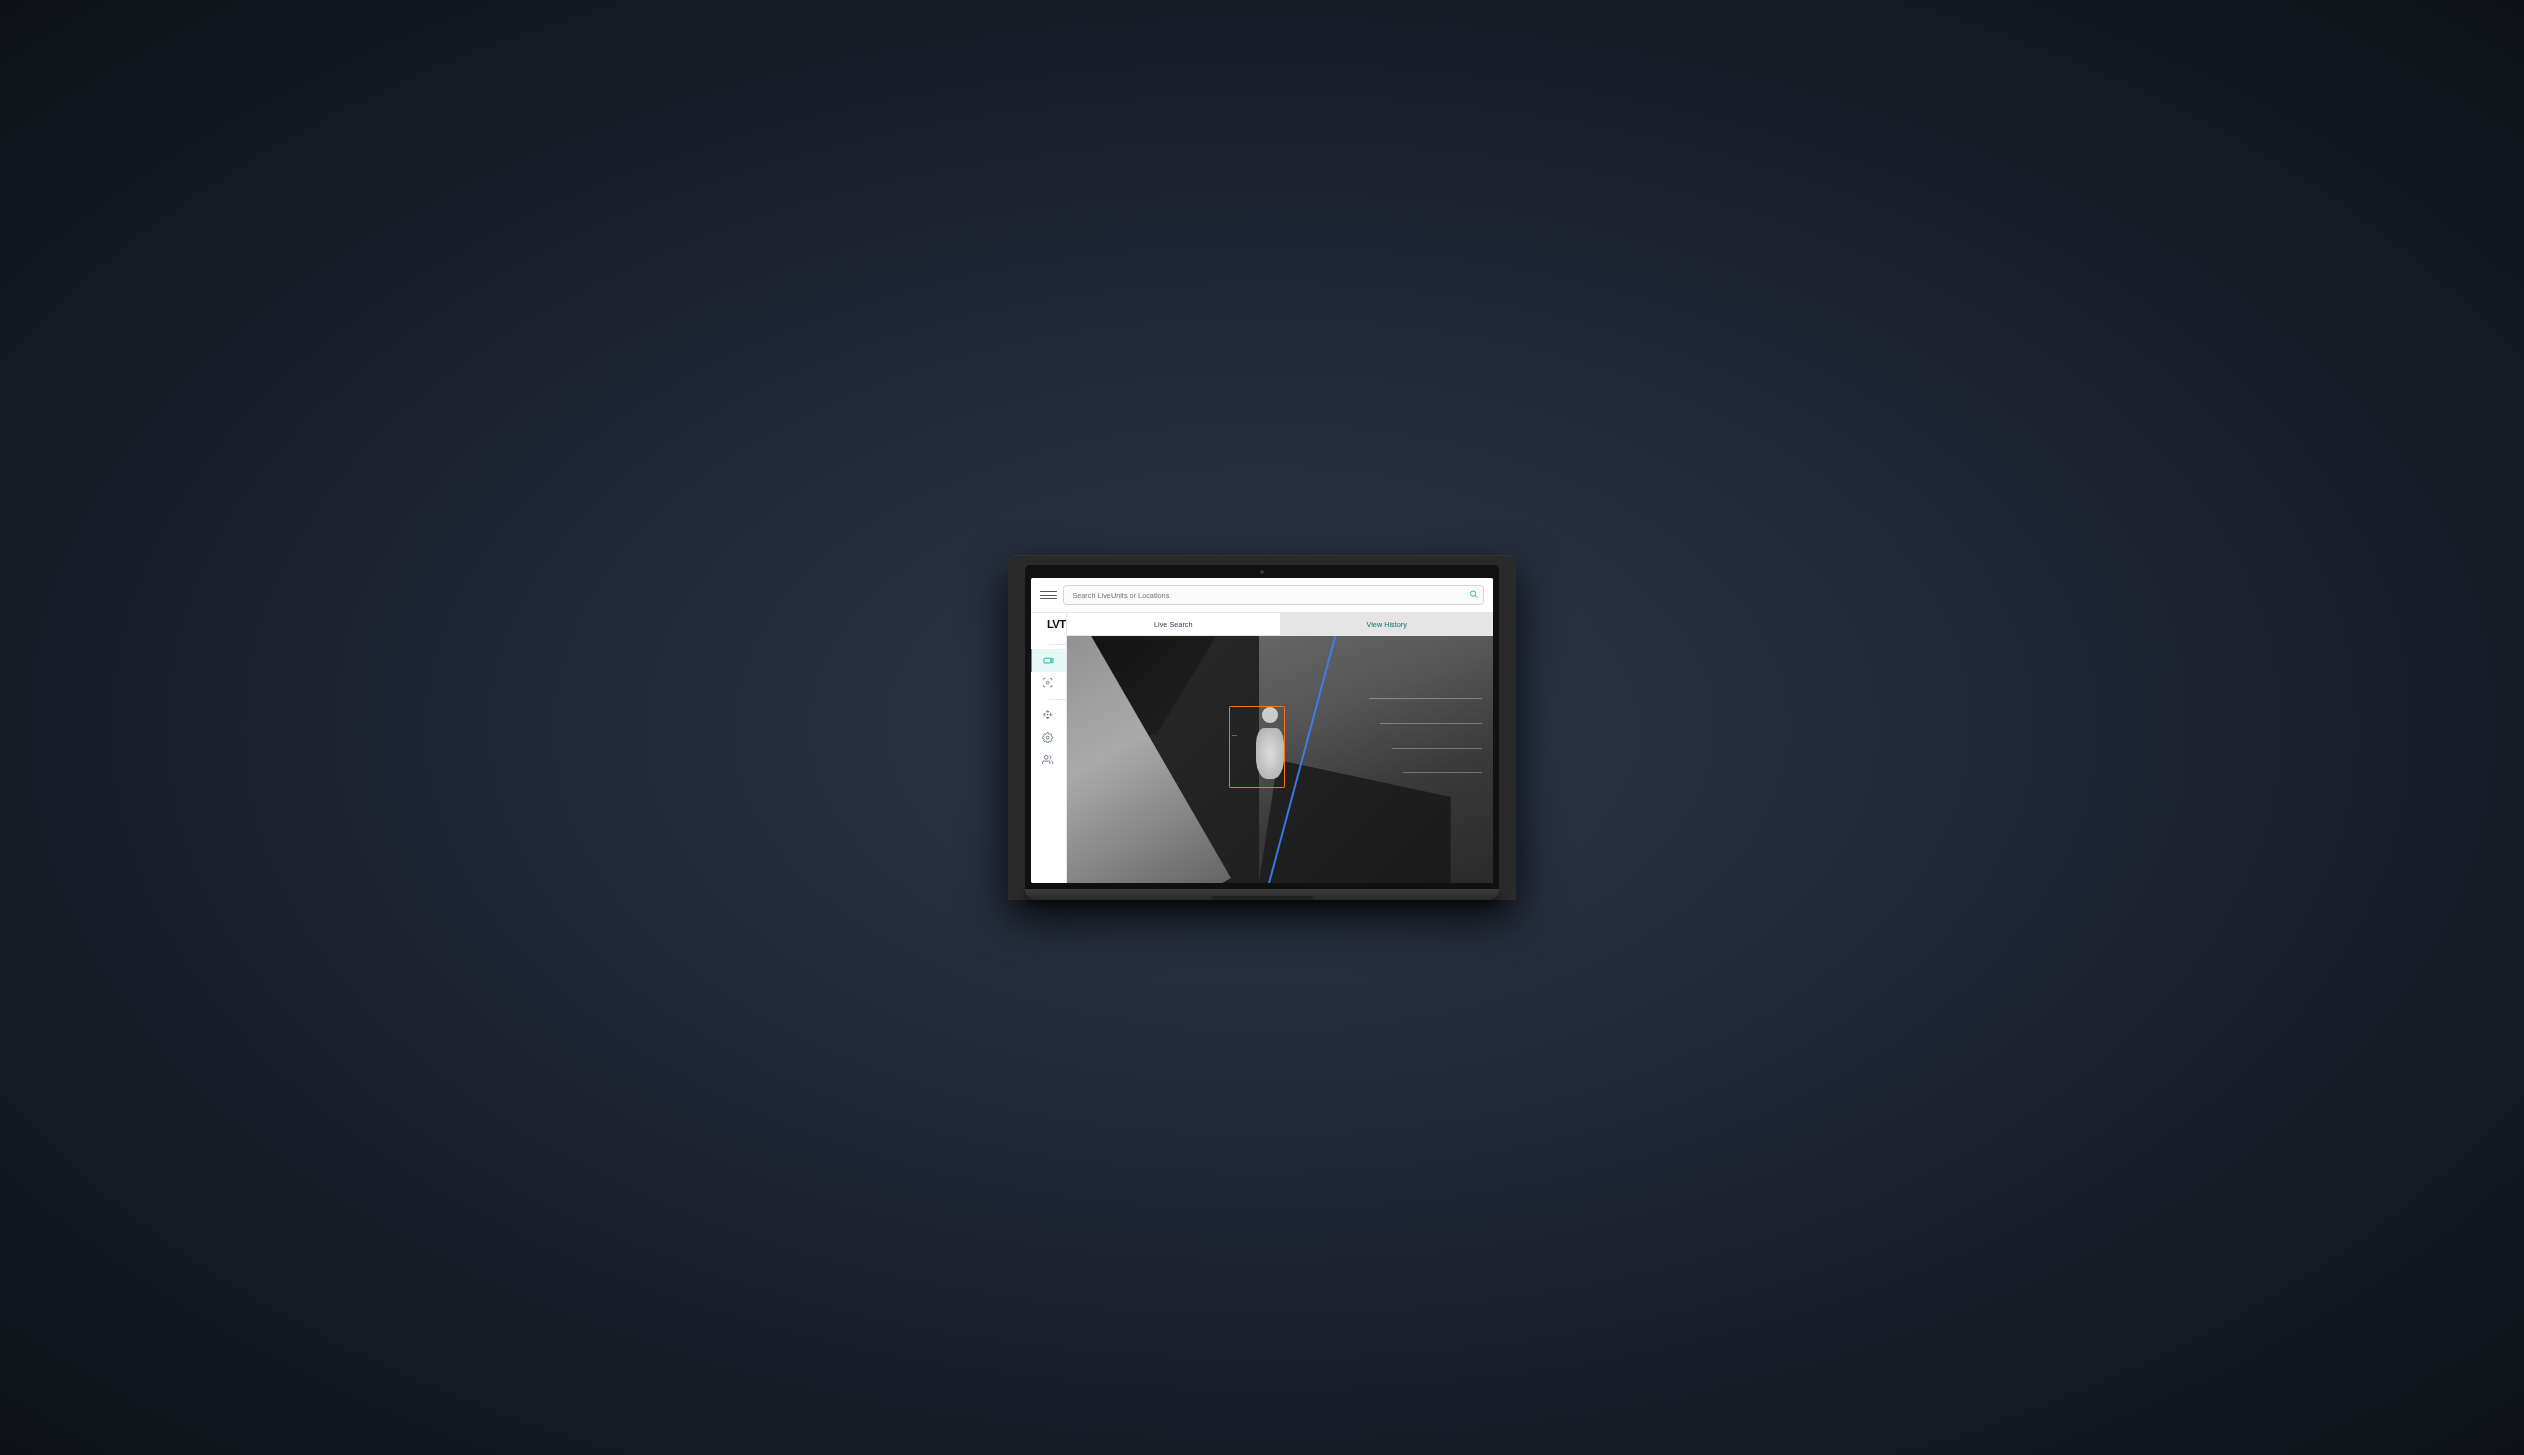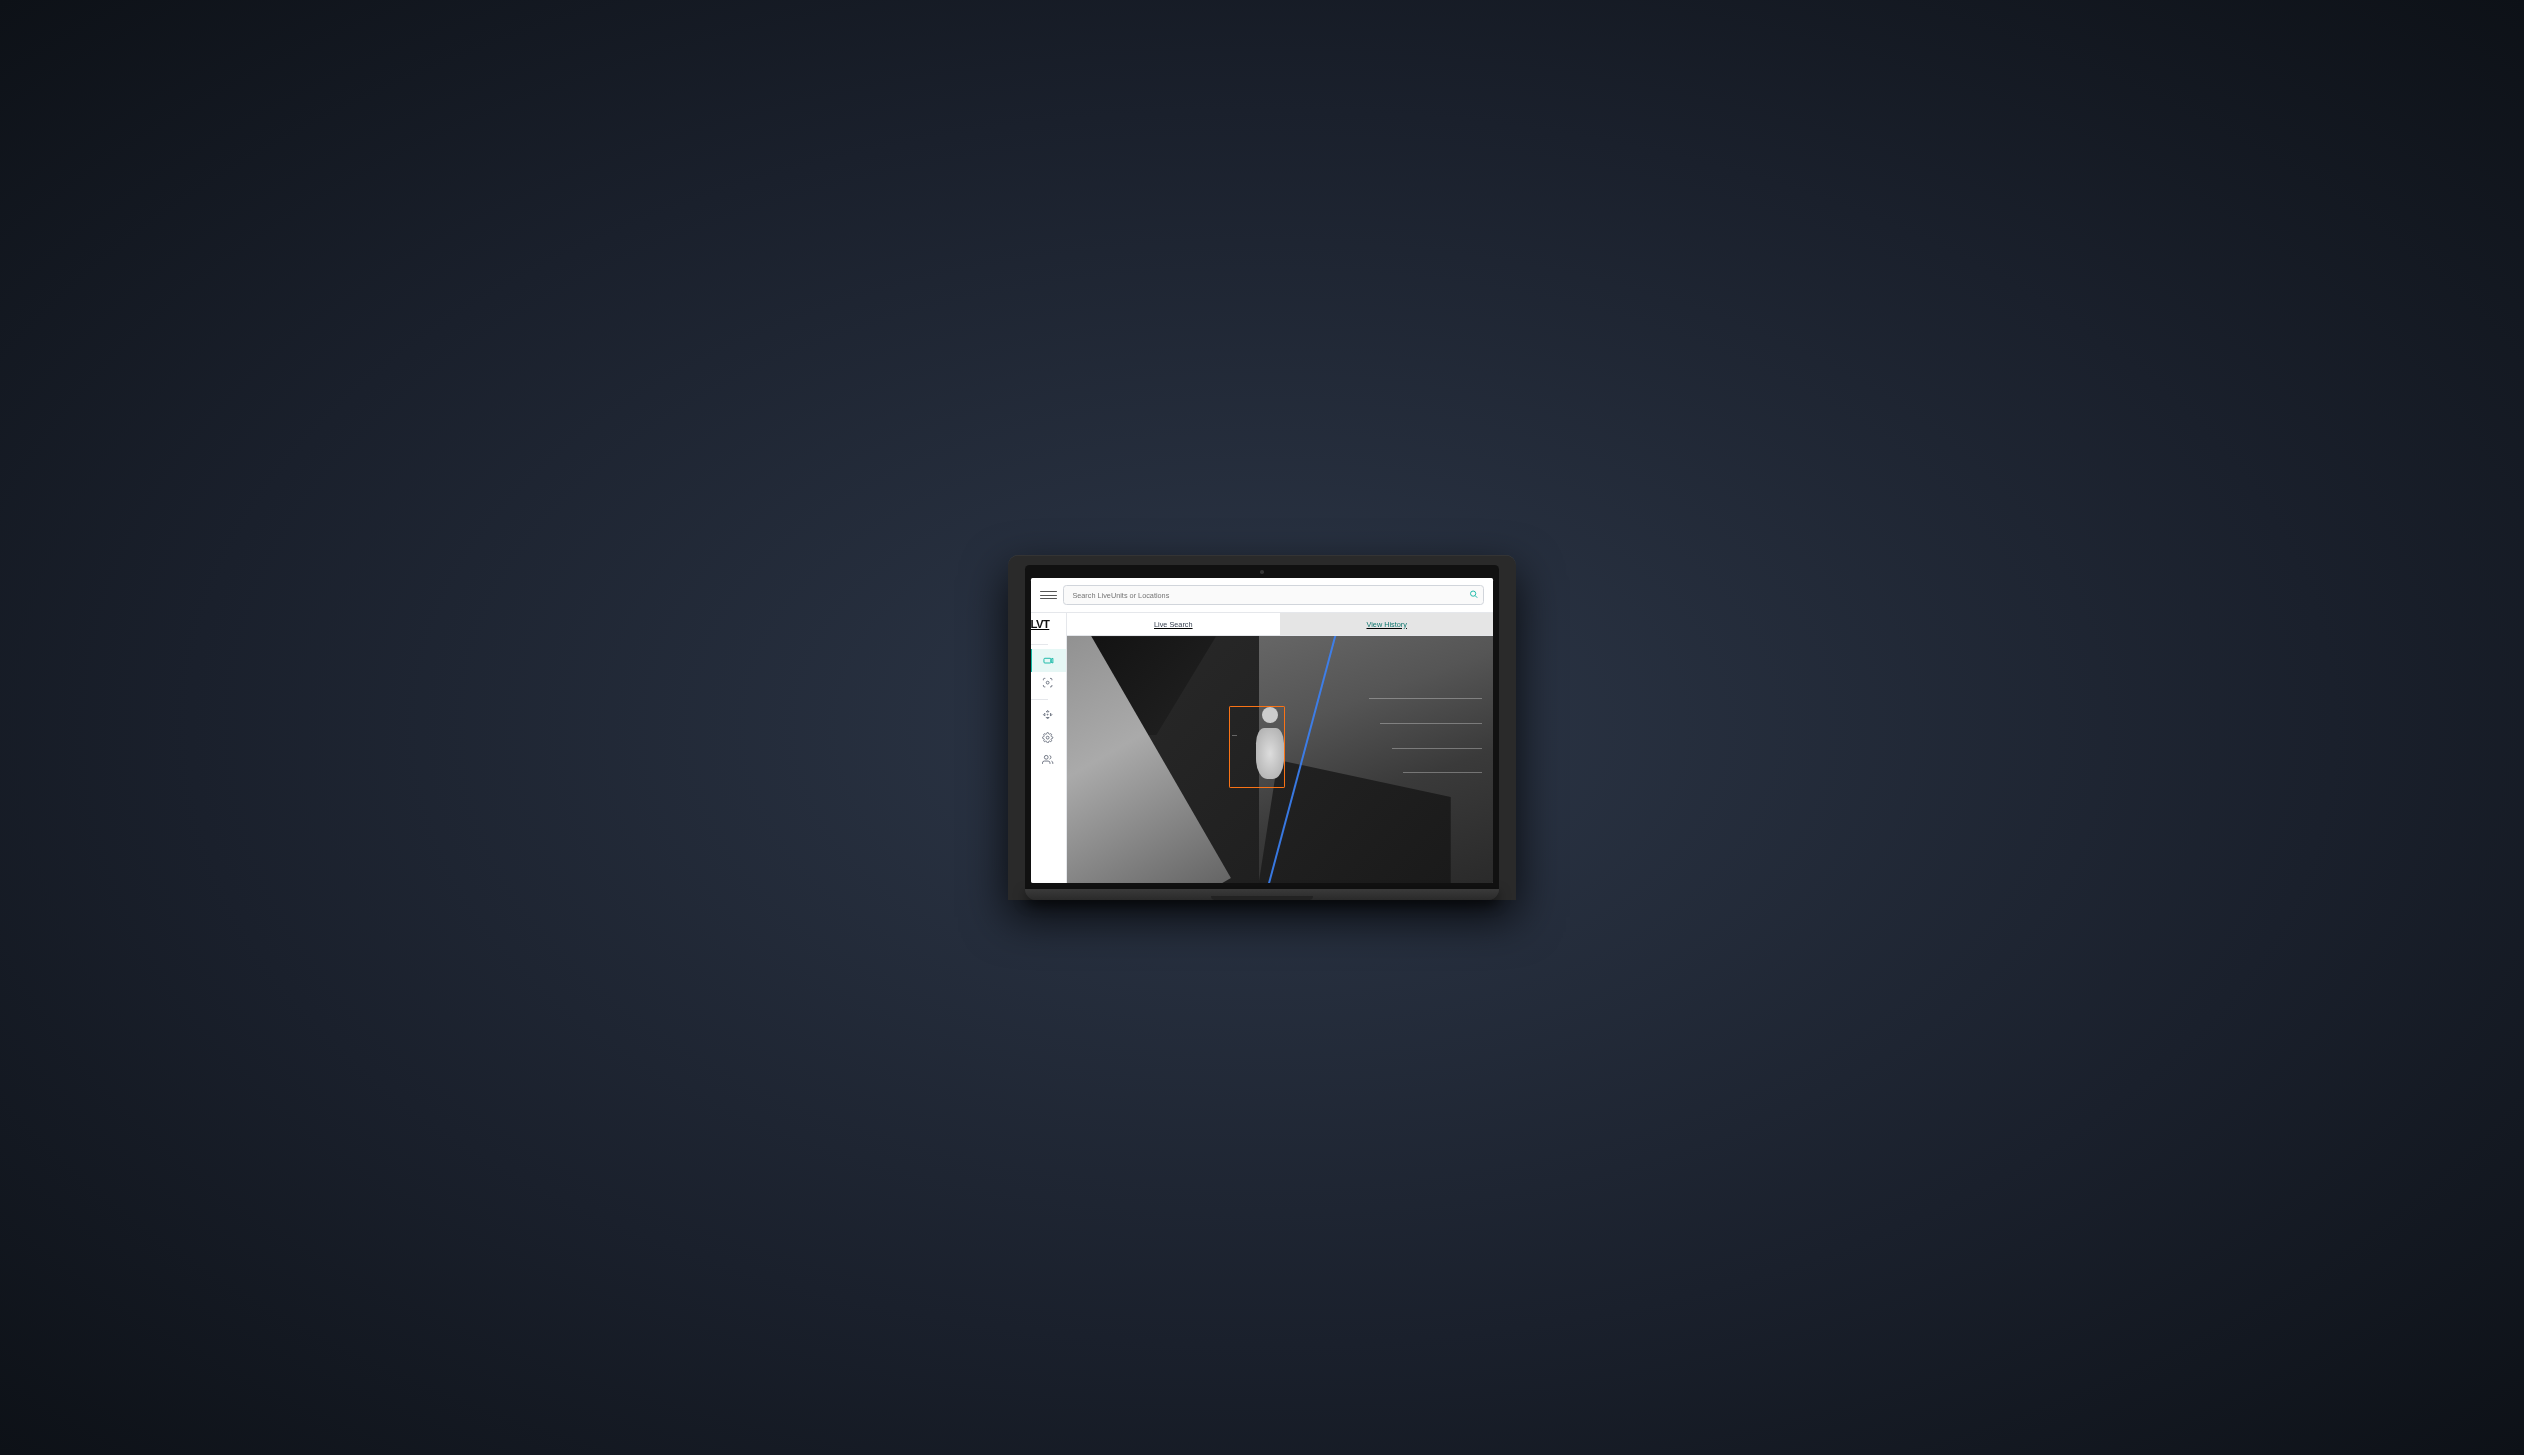--- a/index.html
+++ b/index.html
@@ -38,21 +38,20 @@
       margin: 0 auto 4.5px auto;
     }
 
     .laptop-screen {
       background: #fff;
       border-radius: 2.3px;
       overflow: hidden;
       display: flex;
       flex-direction: column;
       height: 305px;
-      text-decoration: underline;
     }
 
     .laptop-base {
       background: linear-gradient(180deg, #3a3a3a, #2a2a2a);
       height: 11.3px;
       border-radius: 0 0 11.3px 11.3px;
       box-shadow: 0 4.5px 11.3px rgba(0,0,0,0.6);
       position: relative;
     }
 
@@ -129,21 +128,21 @@
       flex: 1;
       overflow: hidden;
     }
 
     .sidebar {
       width: 36px;
       background: #fff;
       border-right: 0.6px solid #e5e7eb;
       display: flex;
       flex-direction: column;
-      align-items: flex-start;
+      align-items: flex-end;
       padding: 5.6px 0;
       flex-shrink: 0;
     }
 
     .logo {
       margin-bottom: 9px;
       font-weight: 900;
       font-size: 11.3px;
       color: #111;
       letter-spacing: -0.6px;

